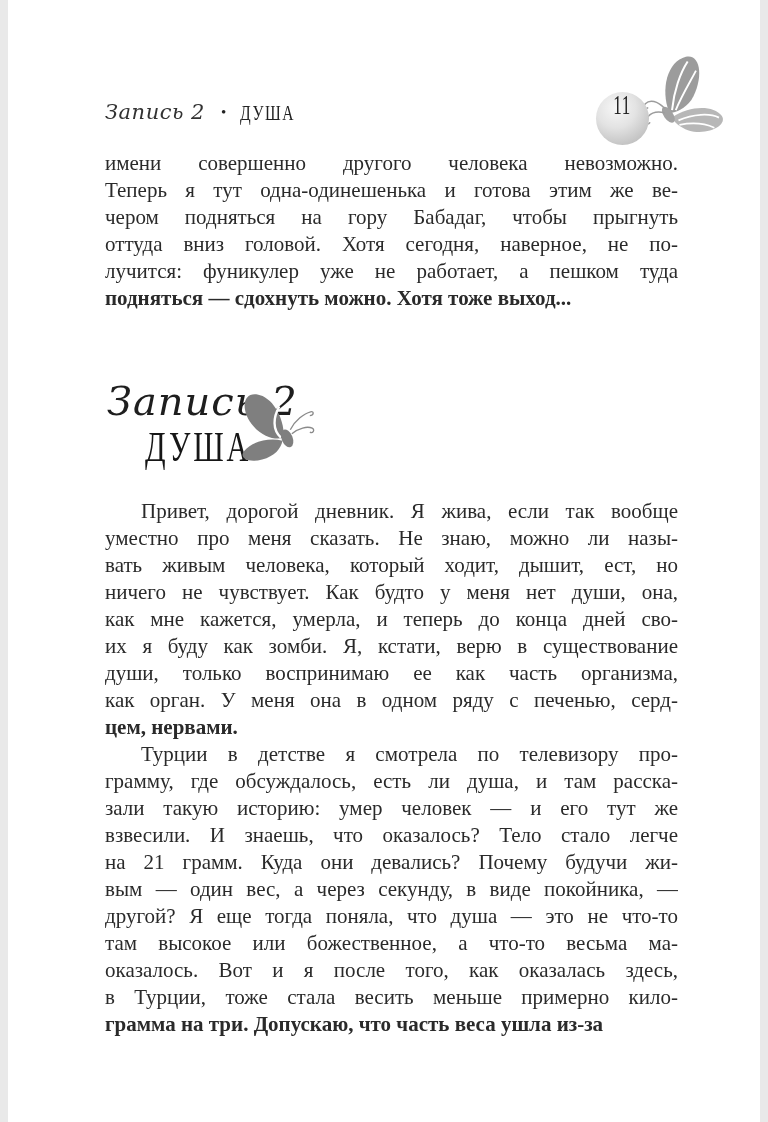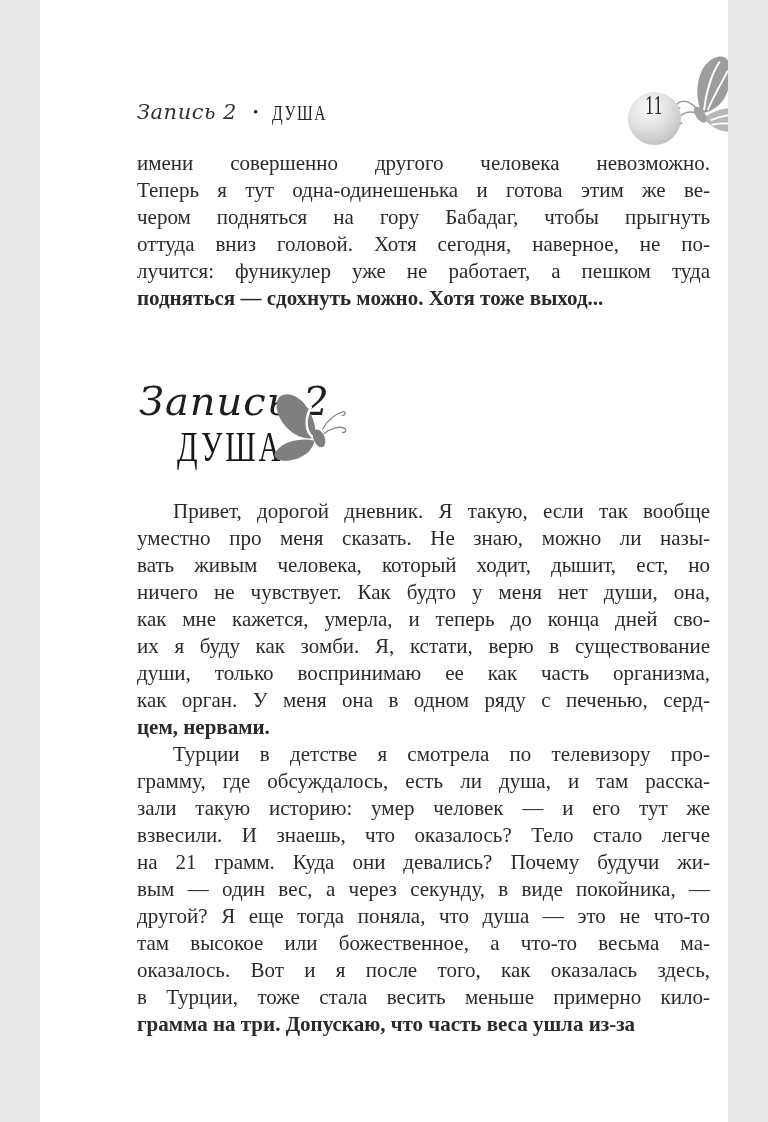--- a/index.html
+++ b/index.html
@@ -1,18 +1,18 @@
 <!DOCTYPE html>
 <html lang="ru"><head>
 <meta charset="utf-8">
 <style>
   html,body { margin:0; padding:0; background:#e9e9e9; }
   .page {
     position: relative;
-    width: 688px; height: 1122px;
+    width: 752px; height: 1122px;
     margin: 0 auto;
     background: #ffffff;
     overflow: hidden;
     font-family: "Liberation Serif", serif;
     color: #2a2a2a;
   }
 
   
   .running-header {
     position: absolute; left: 97px; top: 100px;
@@ -153,21 +153,21 @@
 
       <ellipse cx="68" cy="61" rx="7" ry="12" transform="rotate(-22 68 61)" fill="#7f7f7f"></ellipse>
 
       <path d="M72,50 C78,38 90,29 98,27 C103,26 102,32 97,32" stroke="#8a8a8a" stroke-width="1.7" fill="none"></path>
       <path d="M74,55 C82,48 94,45 100,48 C104,50 101,55 97,53" stroke="#8a8a8a" stroke-width="1.7" fill="none"></path>
     </svg>
   </div>
 
   <div class="text-block" id="text-block-2">
       <div class="para">
-        <div class="line indent">Привет, дорогой дневник. Я такую, если так вообще</div>
+        <div class="line indent">Привет, дорогой дневник. Я жива, если так вообще</div>
         <div class="line">уместно про меня сказать. Не знаю, можно ли назы-</div>
         <div class="line">вать живым человека, который ходит, дышит, ест, но</div>
         <div class="line">ничего не чувствует. Как будто у меня нет души, она,</div>
         <div class="line">как мне кажется, умерла, и теперь до конца дней сво-</div>
         <div class="line">их я буду как зомби. Я, кстати, верю в существование</div>
         <div class="line">души, только воспринимаю ее как часть организма,</div>
         <div class="line">как орган. У меня она в одном ряду с печенью, серд-</div>
         <div class="line last">цем, нервами.</div>
       </div>
       <div class="para">

